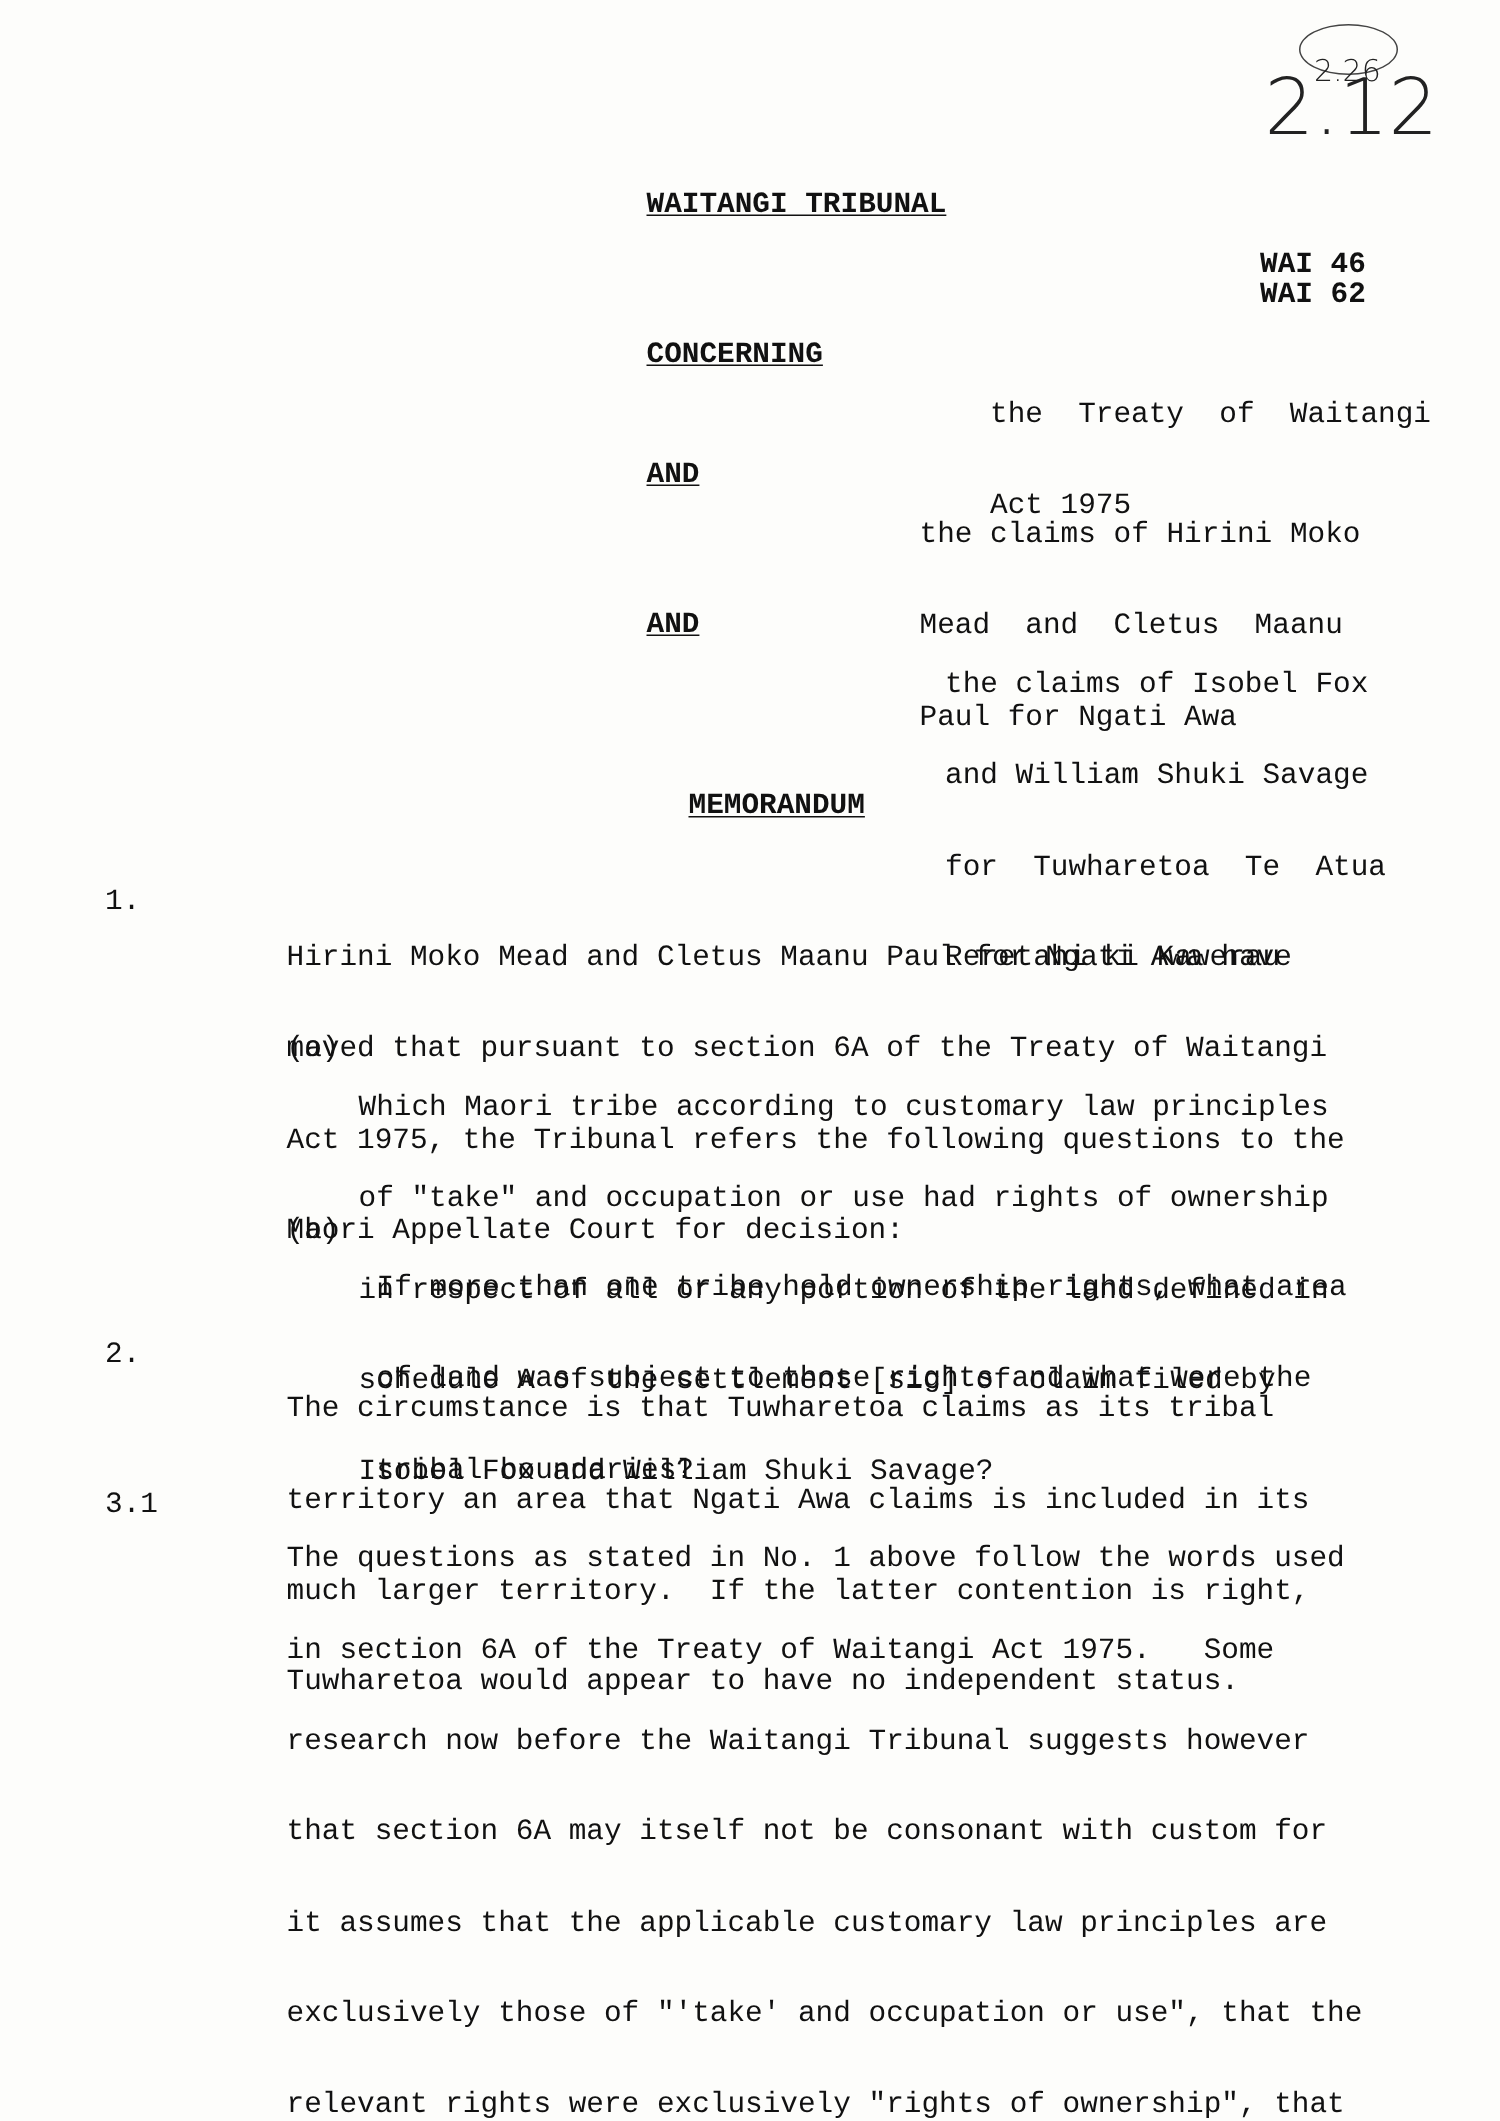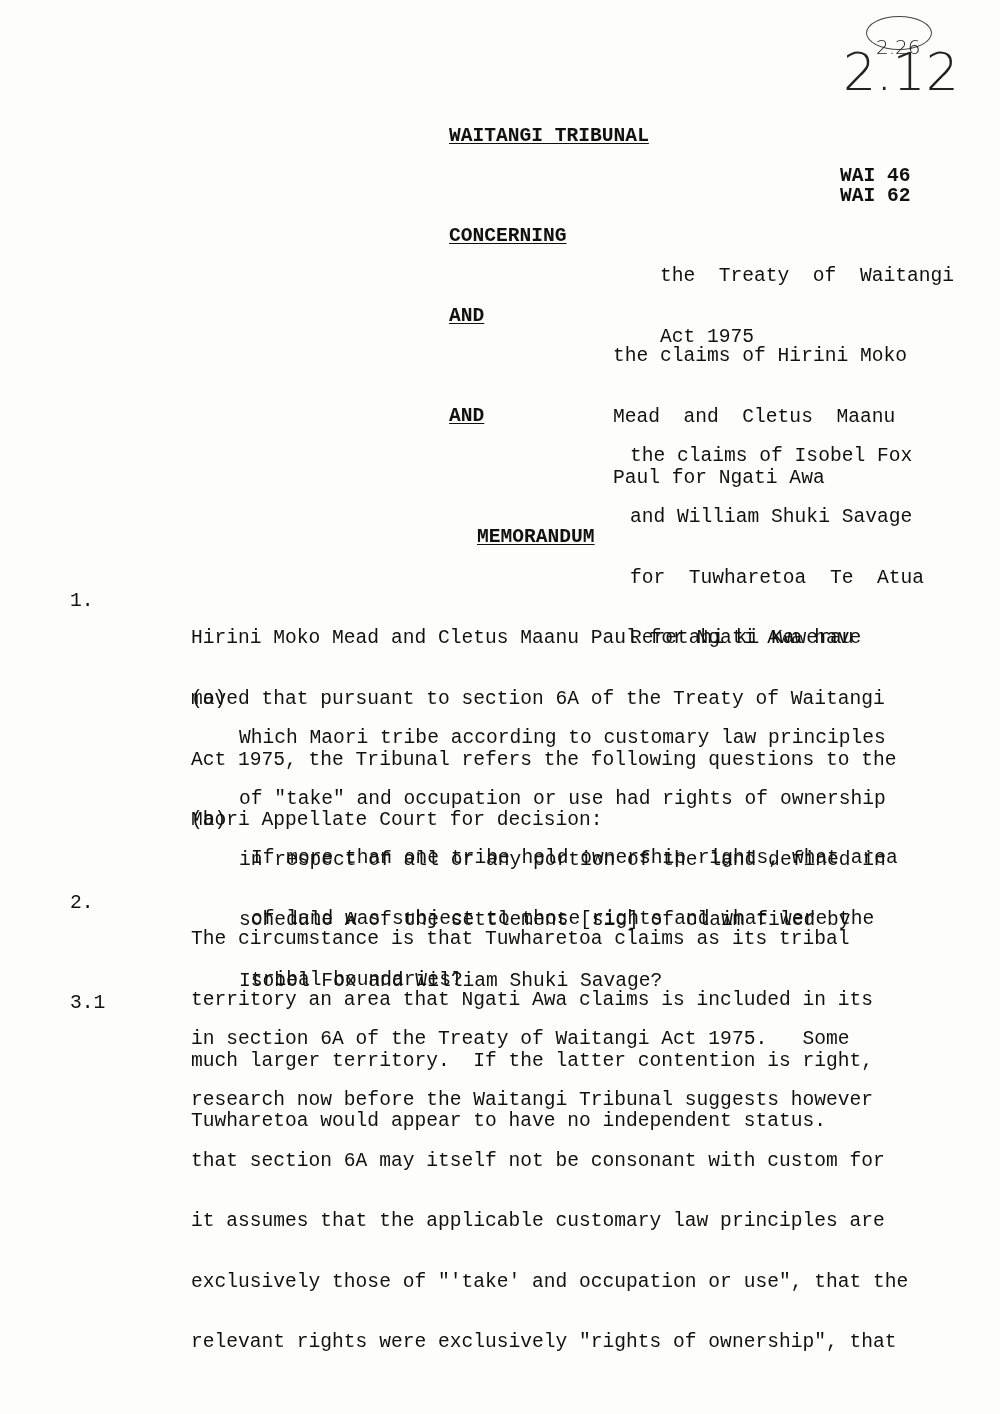--- a/index.html
+++ b/index.html
@@ -4,21 +4,21 @@
 <style>
   html, body { margin: 0; padding: 0; }
   body {
     width: 1000px; height: 1414px; background: #fdfdfb; position: relative;
     font-family: "Liberation Mono", "DejaVu Sans Mono", monospace;
     color: #111; overflow: hidden;
   }
   .abs { position: absolute; }
   .txt { font-size: 19.6px; line-height: 20.2px; white-space: pre; }
   .b { font-weight: bold; }
-  .u { text-decoration: underline; text-underline-offset: 2px; margin-left: 18px; }
+  .u { text-decoration: underline; text-underline-offset: 2px; }
   .hand { font-family: "DejaVu Sans", sans-serif; color: #222; font-weight: 300; }
   .circle { border: 1.5px solid #444; border-radius: 50%; }
 </style>
 </head>
 <body>
 
 <div class="abs circle" style="left:866px; top:16px; width:64px; height:32px;">
   <span class="abs hand" style="left:9px; top:18px; font-size:20px;">2.26</span>
 </div>
 <div class="abs hand" style="left:843px; top:50px; font-size:52px; line-height:44px;">2.12</div>
@@ -77,20 +77,21 @@
 <div class="abs txt" style="left:70px; top:893px;">2.</div>
 <div class="abs txt" style="left:191px; top:889px;">
   <div>The circumstance is that Tuwharetoa claims as its tribal</div>
   <div>territory an area that Ngati Awa claims is included in its</div>
   <div>much larger territory.  If the latter contention is right,</div>
   <div>Tuwharetoa would appear to have no independent status.</div>
 </div>
 
 <div class="abs txt" style="left:70px; top:993px;">3.1</div>
 <div class="abs txt" style="left:191px; top:989px;">
+  <div>The questions as stated in No. 1 above follow the words used</div>
   <div>in section 6A of the Treaty of Waitangi Act 1975.   Some</div>
   <div>research now before the Waitangi Tribunal suggests however</div>
   <div>that section 6A may itself not be consonant with custom for</div>
   <div>it assumes that the applicable customary law principles are</div>
   <div>exclusively those of "'take' and occupation or use", that the</div>
   <div>relevant rights were exclusively "rights of ownership", that</div>
   
   
   
   

